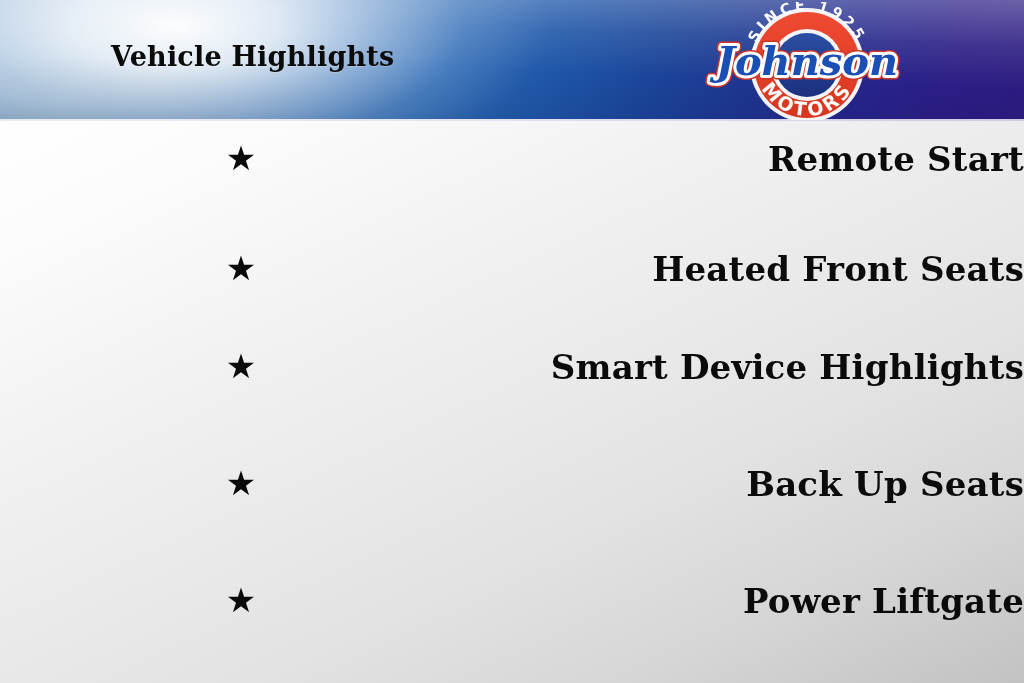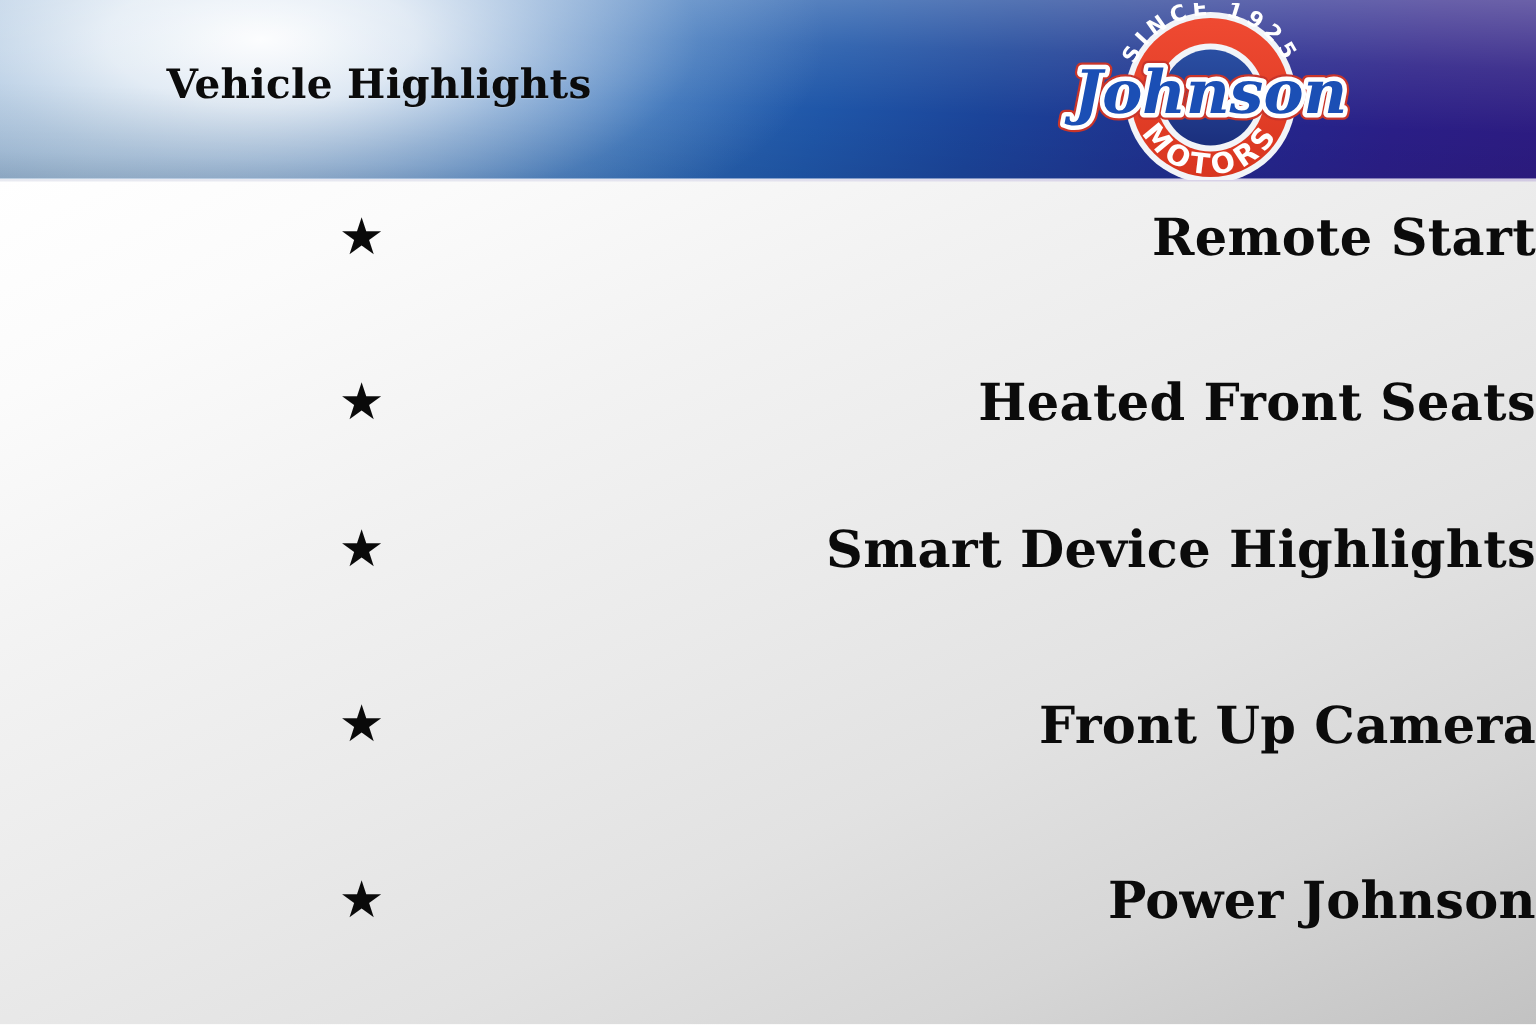--- a/index.html
+++ b/index.html
@@ -233,23 +233,23 @@
       <span class="highlight-label">Heated Front Seats</span>
     </li>
 
     <li class="highlight-row r2">
       <span class="star-bullet">★</span>
       <span class="highlight-label">Smart Device Highlights</span>
     </li>
 
     <li class="highlight-row r3">
       <span class="star-bullet">★</span>
-      <span class="highlight-label">Front Up Camera</span>
+      <span class="highlight-label">Back Up Seats</span>
     </li>
 
     <li class="highlight-row r4">
       <span class="star-bullet">★</span>
-      <span class="highlight-label">Power Johnson</span>
+      <span class="highlight-label">Power Liftgate</span>
     </li>
 
   </ul>
 
 </div>
 
 </body></html>

